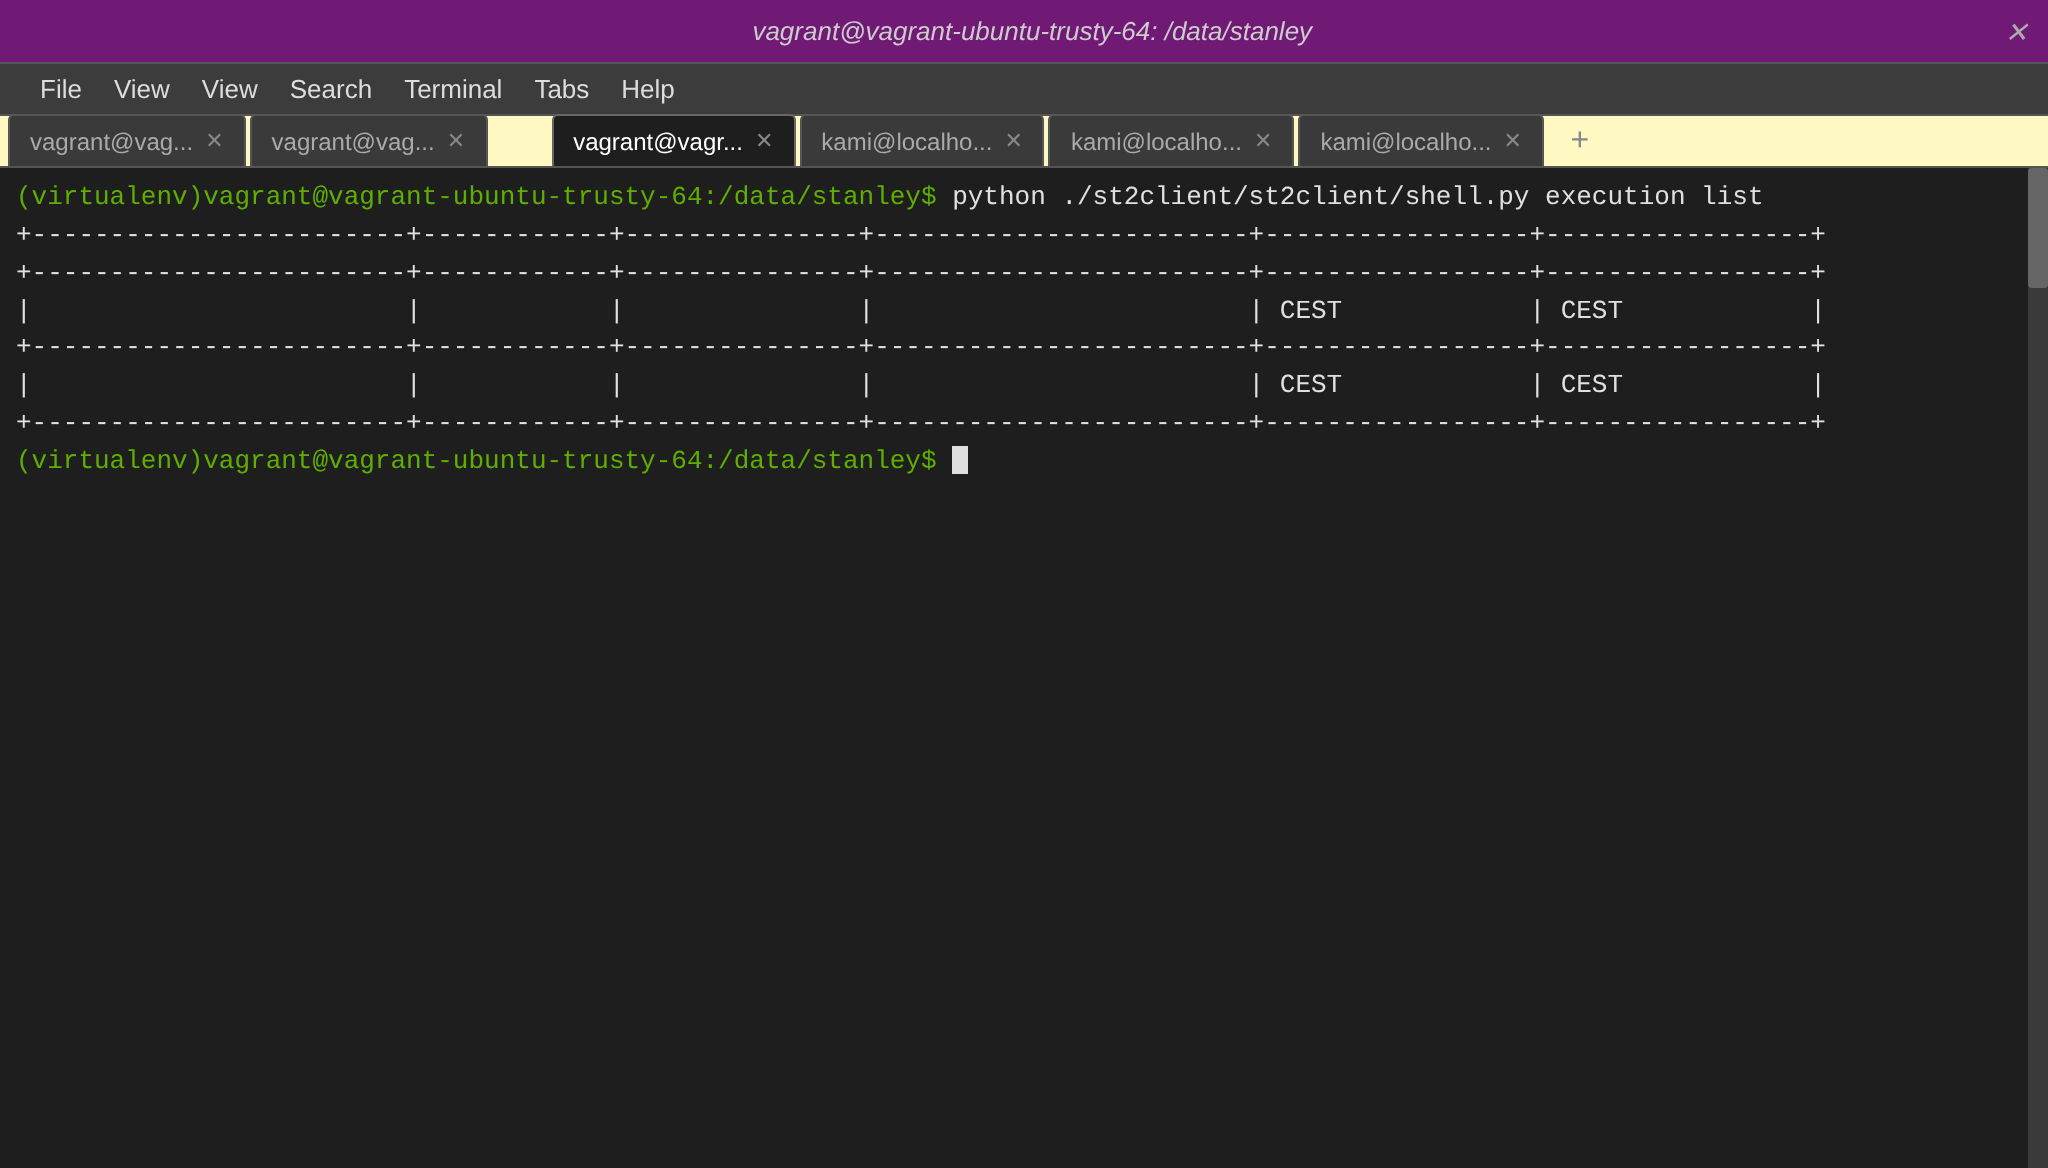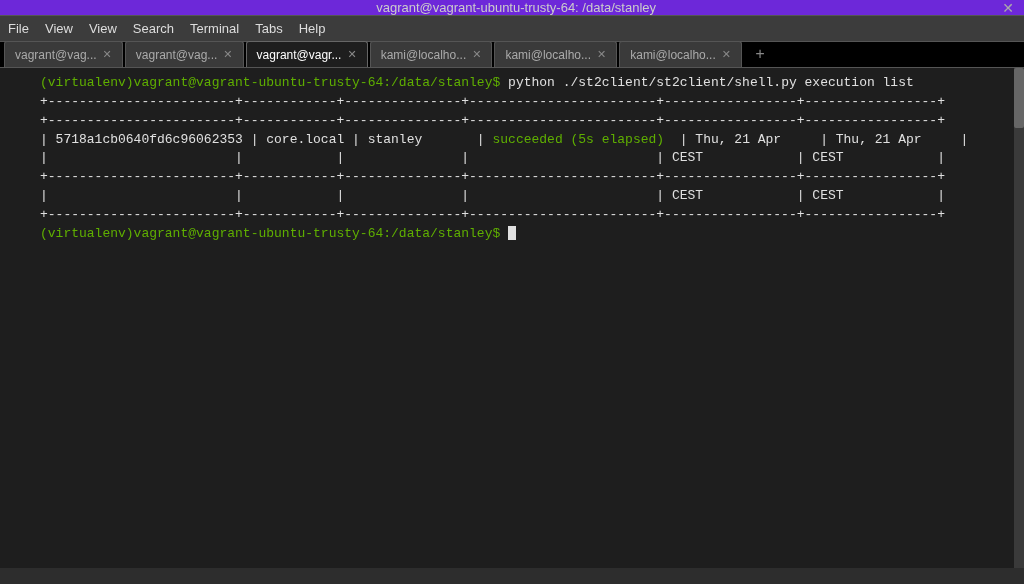--- a/index.html
+++ b/index.html
@@ -6,27 +6,28 @@
     body {
       width: 1024px;
       height: 584px;
       background: #2d2d2d;
       font-family: 'Courier New', Courier, monospace;
       overflow: hidden;
     }
 
     
     .title-bar {
-      background: #6d28d9;
-      height: 16px;
+      background: #701a75;
+      height: 32px;
       display: flex;
       align-items: center;
       justify-content: space-between;
       padding: 0 10px;
       border-bottom: 1px solid #555;
+      font-style: italic;
     }
     .title-bar-title {
       color: #ccc;
       font-size: 13px;
       font-family: sans-serif;
       flex: 1;
       text-align: center;
     }
     .title-bar-close {
       color: #aaa;
@@ -34,34 +35,34 @@
       cursor: pointer;
       font-family: sans-serif;
     }
 
     
     .menu-bar {
       background: #3c3c3c;
       height: 26px;
       display: flex;
       align-items: center;
-      padding: 0 0;
+      padding: 0 12px;
       border-bottom: 1px solid #555;
     }
     .menu-item {
       color: #ddd;
       font-size: 13px;
       font-family: sans-serif;
       padding: 3px 8px;
       cursor: pointer;
     }
 
     
     .tab-bar {
-      background: #000000;
+      background: #fef9c3;
       height: 26px;
       display: flex;
       align-items: flex-end;
       padding: 0 4px;
       border-bottom: 1px solid #555;
     }
     .tab {
       display: flex;
       align-items: center;
       padding: 4px 10px;
@@ -73,20 +74,21 @@
       border-bottom: none;
       margin-right: 2px;
       cursor: pointer;
       height: 26px;
       border-radius: 3px 3px 0 0;
     }
     .tab.active {
       background: #1e1e1e;
       color: #fff;
       border-color: #666;
+      margin-left: 30px;
     }
     .tab-close {
       margin-left: 6px;
       color: #888;
       font-size: 11px;
       cursor: pointer;
     }
     .tab-add {
       display: flex;
       align-items: center;
@@ -140,21 +142,20 @@
       top: 0;
       width: 10px;
       height: 60px;
       background: #666;
       border-radius: 2px;
     }
 
     .line {
       line-height: 1.45;
       white-space: pre;
-      margin-left: 32px;
     }
   </style>
 </head>
 <body>
 
 <div class="title-bar">
   <div style="width:20px"></div>
   <div class="title-bar-title">vagrant@vagrant-ubuntu-trusty-64: /data/stanley</div>
   <div class="title-bar-close">✕</div>
 </div>
@@ -199,21 +200,20 @@
 
 <div class="terminal">
 
   <div class="line"><span class="prompt-user">(virtualenv)vagrant@vagrant-ubuntu-trusty-64:/data/stanley$</span><span> python ./st2client/st2client/shell.py execution list</span></div>
 
   <div class="line">+------------------------+------------+---------------+------------------------+-----------------+-----------------+</div>
 
 
   <div class="line">+------------------------+------------+---------------+------------------------+-----------------+-----------------+</div>
 
-  <div class="line">| 5718a1cb0640fd6c96062353 | core.local | stanley       | <span class="status-success">succeeded (5s elapsed) </span> | Thu, 21 Apr     | Thu, 21 Apr     |</div>
 
 
   <div class="line">|                        |            |               |                        | CEST            | CEST            |</div>
 
   <div class="line">+------------------------+------------+---------------+------------------------+-----------------+-----------------+</div>
 
 
 
   <div class="line">|                        |            |               |                        | CEST            | CEST            |</div>
 

